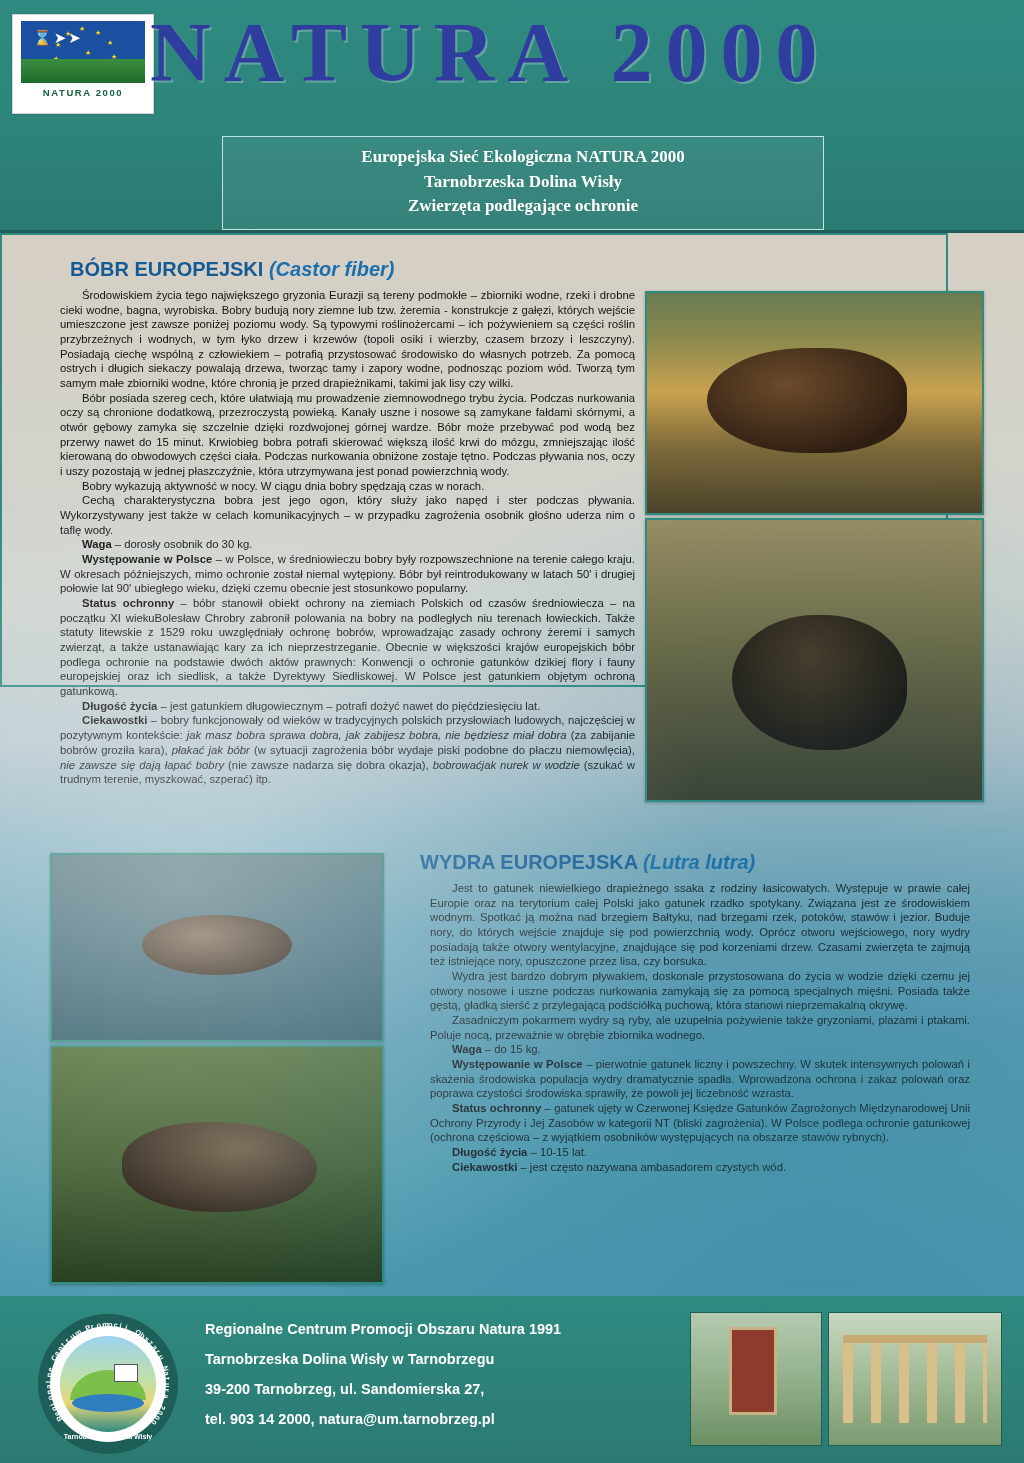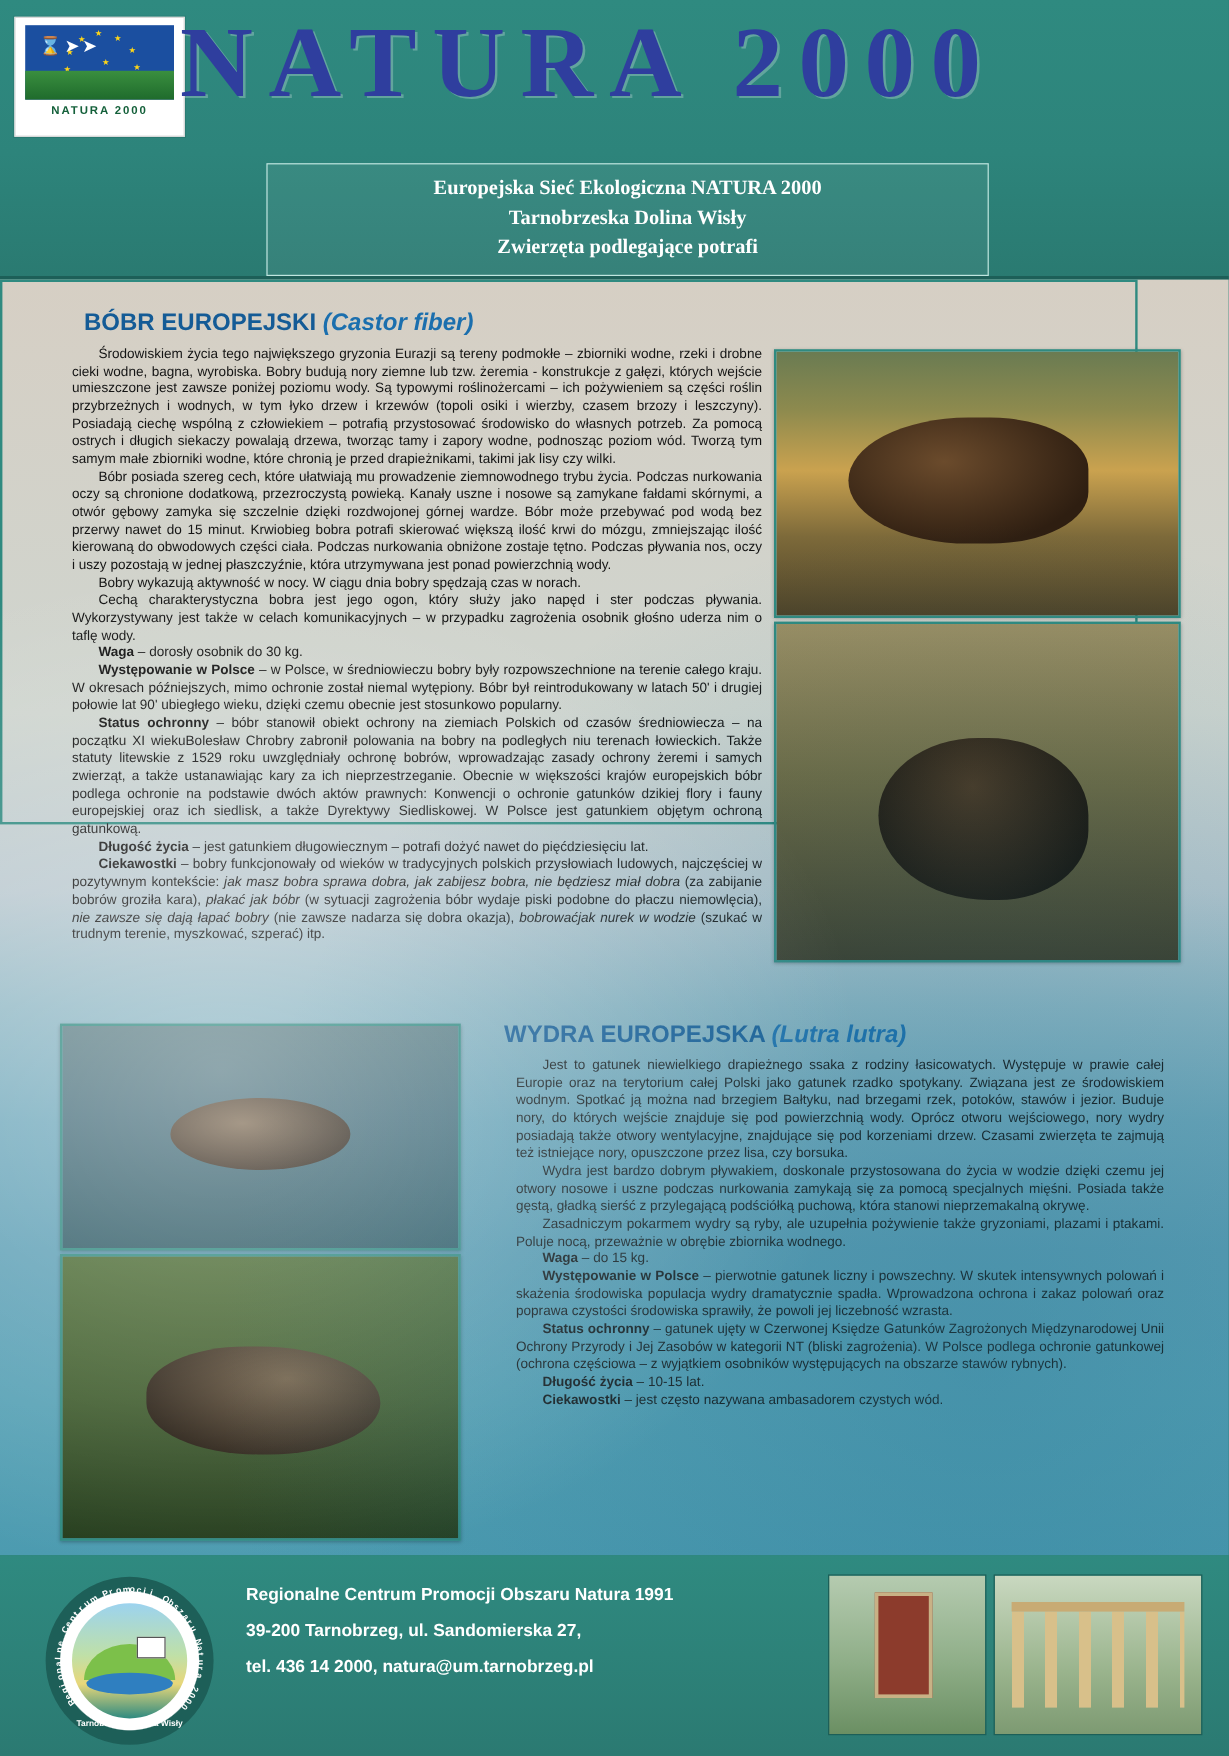--- a/index.html
+++ b/index.html
@@ -348,21 +348,21 @@
       </div>
       <div class="greenband"></div>
       <div class="logo-text">NATURA 2000</div>
     </div>
 
     <div class="natura-title">NATURA 2000</div>
 
     <div class="subtitle-box">
       <div>Europejska Sieć Ekologiczna NATURA 2000</div>
       <div>Tarnobrzeska Dolina Wisły</div>
-      <div>Zwierzęta podlegające potrafi</div>
+      <div>Zwierzęta podlegające ochronie</div>
     </div>
 
     <div class="header-rule"></div>
   </div>
 
   <div class="content">
 
     <div class="sec-title" id="beaver-title">
       <span>BÓBR EUROPEJSKI</span>
       <span class="latin">(Castor fiber)</span>
@@ -469,22 +469,23 @@
       <div class="inner">
         <div class="hill"></div>
         <div class="house"></div>
         <div class="lake"></div>
       </div>
       <div class="bottom-label">Tarnobrzeska Dolina Wisły</div>
     </div>
 
     <div class="footer-lines">
       <div>Regionalne Centrum Promocji Obszaru Natura 1991</div>
+      <div>Tarnobrzeska Dolina Wisły w Tarnobrzegu</div>
       <div>39-200 Tarnobrzeg, ul. Sandomierska 27,</div>
-      <div>tel. 436 14 2000, natura@um.tarnobrzeg.pl</div>
+      <div>tel. 903 14 2000, natura@um.tarnobrzeg.pl</div>
     </div>
 
     <div class="footer-photo" id="footer-photo-1">
       <div class="board"></div>
     </div>
     <div class="footer-photo" id="footer-photo-2">
       <div class="pergola"></div>
     </div>
   </div>
 

